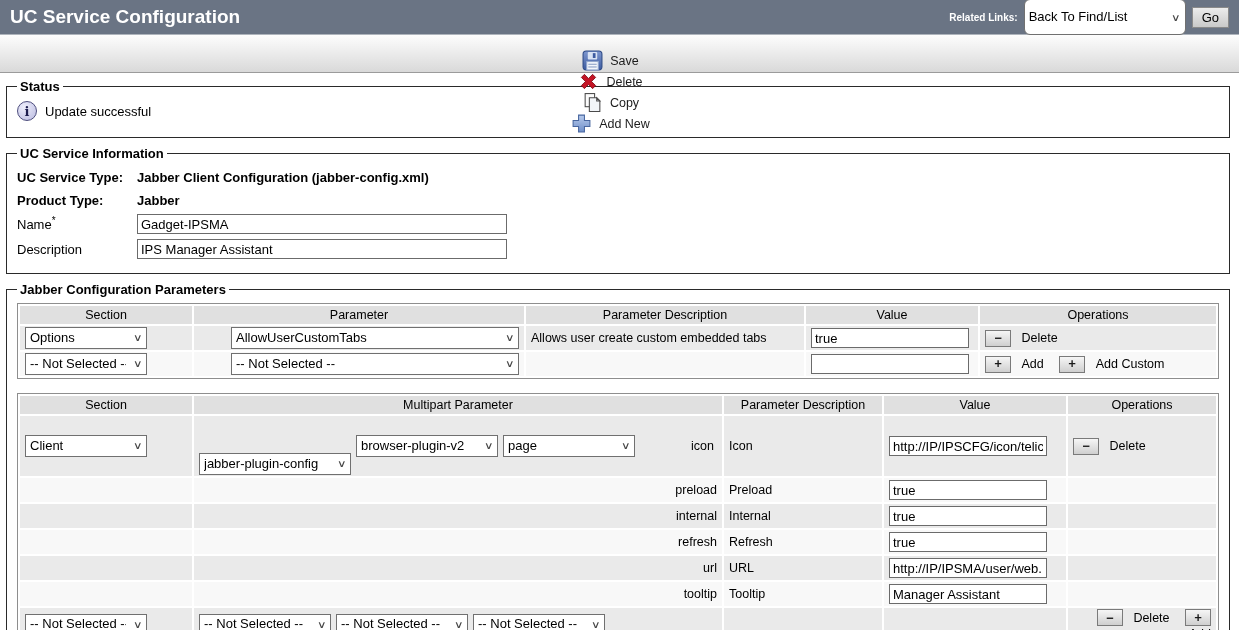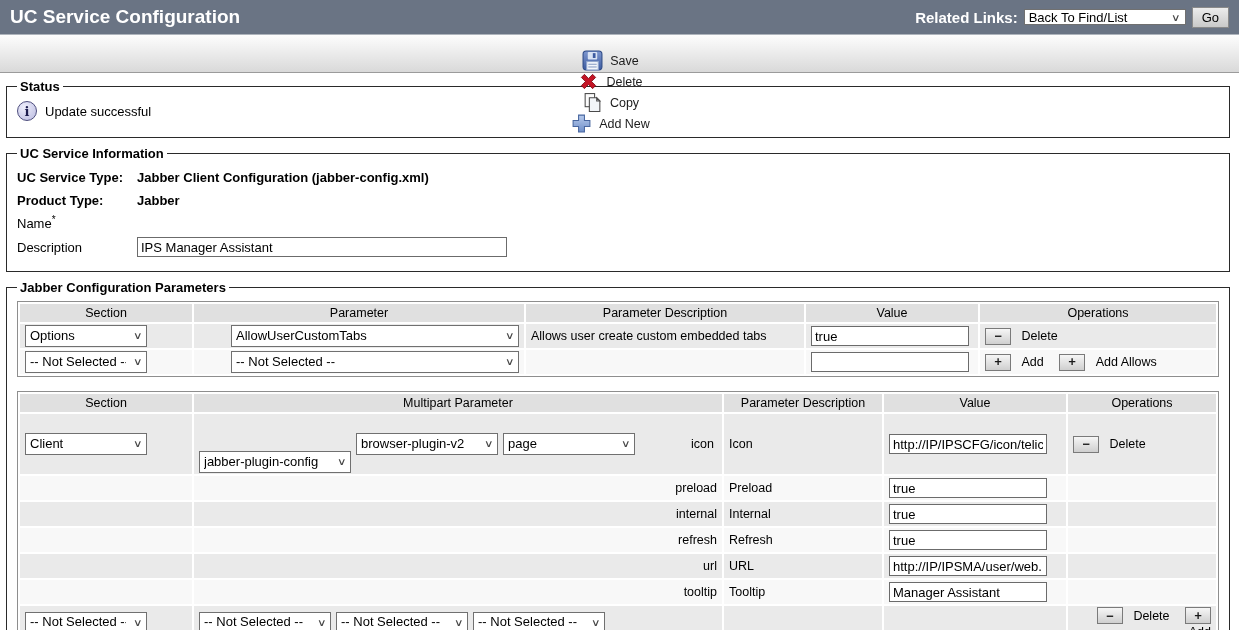--- a/index.html
+++ b/index.html
@@ -8,35 +8,35 @@
     width:1239px; height:630px; overflow:hidden; background:#fff;
     font-family:"Liberation Sans", sans-serif; font-size:13px; color:#000;
   }
   
   .titlebar {
     height:35px; background:#6a7484; display:flex; align-items:center;
     padding:0 10px; border-bottom:1px solid #aeb4bc;
   }
   .titlebar .title { color:#fff; font-weight:bold; font-size:19px; }
   .titlebar-right { margin-left:auto; display:flex; align-items:center; gap:6px; }
-  .titlebar-right .rl-label { color:#fff; font-weight:bold; font-size:15px;margin-left:17px; }
+  .titlebar-right .rl-label { color:#fff; font-weight:bold; font-size:10px;margin-left:17px; }
   .go-btn {
     height:21px; padding:0 9px; font:13px "Liberation Sans",sans-serif;
     background:linear-gradient(#ececec,#c9c9c9); border:1px solid #8a8a8a; cursor:pointer;text-align:right;
   }
   
   .sel { position:relative; display:inline-block; vertical-align:middle; }
   .sel select {
     appearance:none; -webkit-appearance:none; width:100%; height:22px;
     border:1px solid #707070; background:#fff; padding:0 20px 2px 4px;
     font:13px "Liberation Sans",sans-serif; border-radius:0;
   }
   .sel .chev { position:absolute; right:6px; top:50%; transform:translateY(-55%); pointer-events:none; }
   .sel .chev::after { content:"\2228"; font-size:10px; color:#444; transform:scaleX(1.3); display:inline-block; }
-  .titlebar .sel select { height:16px; }
+  .titlebar .sel select { height:36px;border-radius:6px; }
   
   .toolbar {
     height:38px; background:linear-gradient(#fdfdfd,#d9d9d9);
     border-bottom:1px solid #9b9b9b; display:flex; align-items:center; padding:15px 8px;flex-direction:column;
   }
   .tool-item { display:flex; align-items:center; gap:7px; margin-right:18px; cursor:pointer; }
   .tool-item .tlabel { font-size:12.5px; color:#1c1c1c; }
   
   .content { padding:6px 9px 0 6px; }
   fieldset.fs {
@@ -169,20 +169,21 @@
     <div class="info-row">
       <span class="ilabel bold">UC Service Type:</span>
       <span class="bold">Jabber Client Configuration (jabber-config.xml)</span>
     </div>
     <div class="info-row">
       <span class="ilabel bold">Product Type:</span>
       <span class="bold">Jabber</span>
     </div>
     <div class="info-row">
       <span class="ilabel"><span>Name</span><sup>*</sup></span>
+      <input type="text" value="Gadget-IPSMA" style="">
     </div>
     <div class="info-row">
       <span class="ilabel">Description</span>
       <input type="text" value="IPS Manager Assistant" style="">
     </div>
   </fieldset>
 
   <fieldset class="fs">
     <legend>Jabber Configuration Parameters</legend>
 
@@ -242,21 +243,21 @@
           <td></td>
           <td><input type="text" class="vinput" style=""></td>
           <td>
             <button class="opbtn">
                 <span class="glyph plus"></span>
               </button>
             <span class="oplabel">Add</span>
             <button class="opbtn">
                 <span class="glyph plus"></span>
               </button>
-            <span class="oplabel">Add Allows</span>
+            <span class="oplabel">Add Custom</span>
           </td>
         </tr>
       </tbody>
     </table>
 
     <table class="ptable t2">
       <colgroup>
           <col style="width:172px">
           <col style="width:528px">
           <col style="width:158px">

